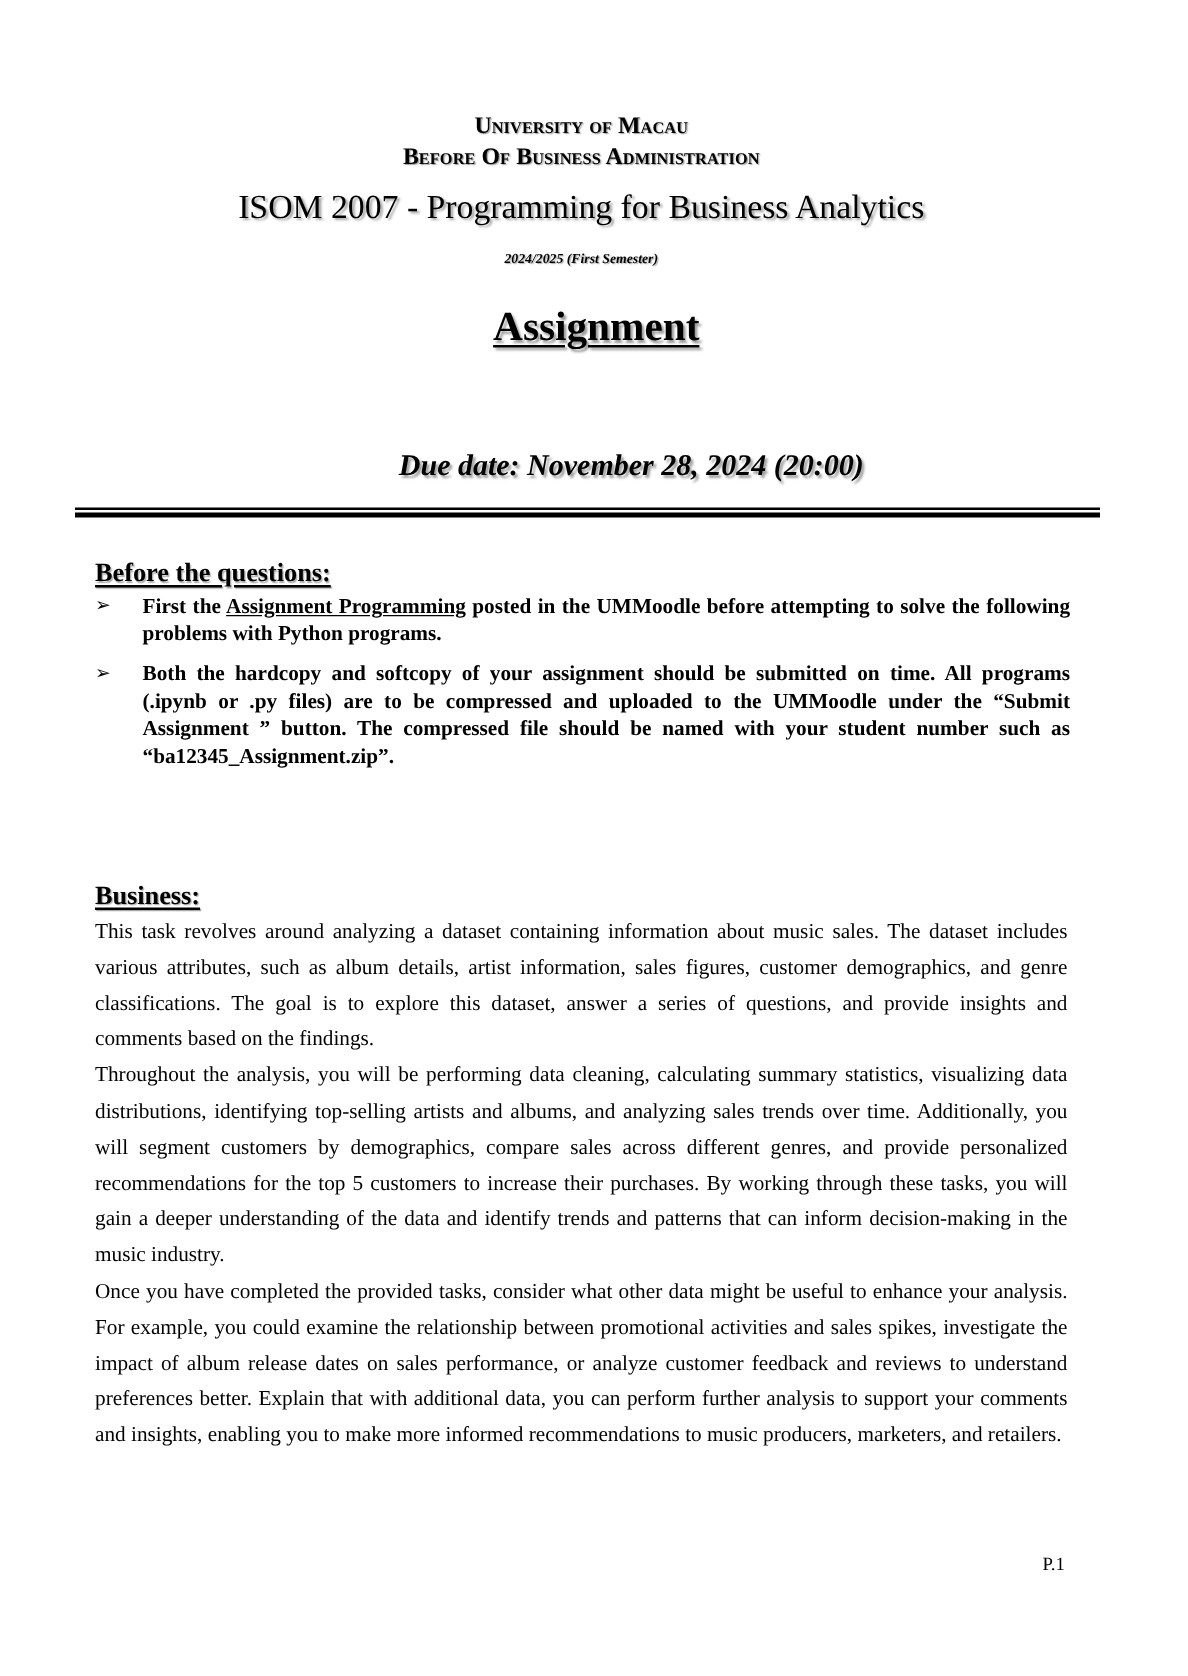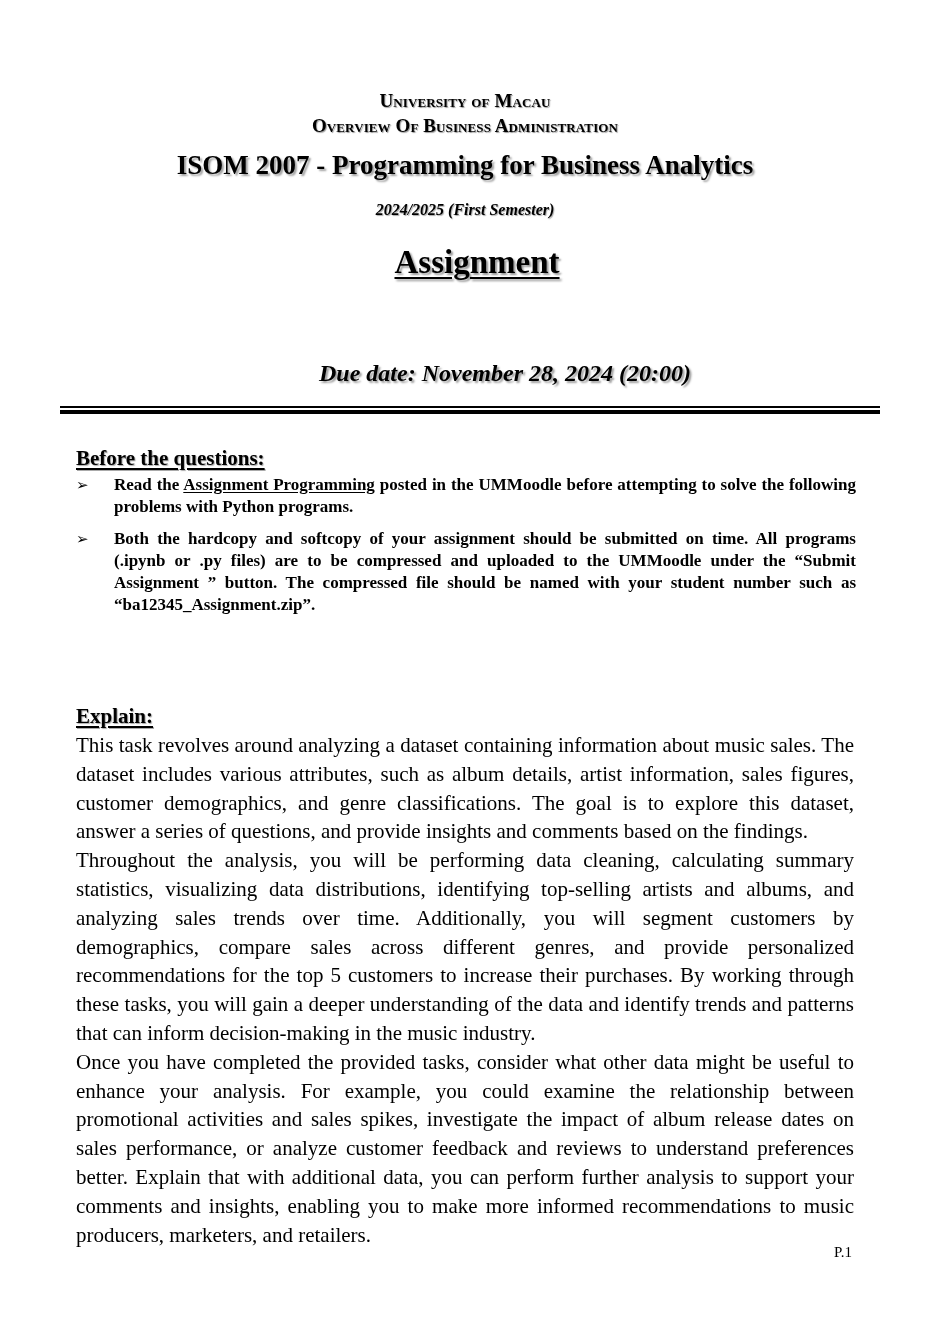--- a/index.html
+++ b/index.html
@@ -12,25 +12,25 @@
     .uni {
       position: absolute; left: 0; width: 930px; text-align: center;
       font-weight: bold; font-variant: small-caps; font-size: 19px;
       text-shadow: 1px 1px 1px #9a9a9a; letter-spacing: 0.1px;
     }
     .uni.l1 { top: 90px; }
     .uni.l2 { top: 115px; }
 
     .course {
       position: absolute; left: 0; width: 930px; top: 150px; text-align: center;
-      font-weight: bold; font-size: 27px; text-shadow: 2px 2px 2px #a0a0a0;
+      font-weight: normal; font-size: 27px; text-shadow: 2px 2px 2px #a0a0a0;
     }
     .semester {
       position: absolute; left: 0; width: 930px; top: 201px; text-align: center;
-      font-weight: bold; font-style: italic; font-size: 16px;
+      font-weight: bold; font-style: italic; font-size: 11px;
       text-shadow: 1px 1px 1px #aaa;
     }
     .assign {
       position: absolute; left: 12px; width: 930px; top: 244px; text-align: center;
       font-weight: bold; font-size: 33px; text-shadow: 2px 2px 2px #9a9a9a;
     }
     .assign span, .title span { text-decoration: underline; text-decoration-thickness: 2px; text-underline-offset: 4px; }
     .title {
       position: absolute; left: 0; width: 938px; top: 310px; text-align: center;
       font-weight: bold; font-size: 33px; text-shadow: 2px 2px 2px #9a9a9a;
@@ -64,59 +64,59 @@
     .bullet .arrow {
       position: absolute; left: 0; top: 0; font-size: 15px; font-weight: normal;
     }
     .bullet .btext { display: block; margin-left: 38px; text-align: justify; text-align-last: left; }
     .bullet .req { text-decoration: underline; text-underline-offset: 2px; }
     .b1 { top: 474px; }
     .b2 { top: 528px; }
 
     .overview {
       position: absolute; left: 76px; width: 778px; top: 731px;
-      font-size: 21px; line-height: 28.8px; text-align: justify;
+      font-size: 17px; line-height: 28.8px; text-align: justify;
     }
     .overview p { margin: 0; }
 
     .pagenum {
       position: absolute; left: 834px; top: 1244px; font-size: 15px; text-align: center;
     }
   </style>
 </head>
 <body>
 
 <div class="page">
 
   <div class="uni l1">University of Macau</div>
-  <div class="uni l2">Overview Of Business Administration</div>
+  <div class="uni l2">Before Of Business Administration</div>
   <div class="course">ISOM 2007 - Programming for Business Analytics</div>
   <div class="semester">2024/2025 (First Semester)</div>
 
   <div class="assign">
     <span>Assignment</span>
   </div>
   <div class="due">Due date: November 28, 2024 (20:00)</div>
 
   <div class="rule-thin"></div>
   <div class="rule-thick"></div>
 
   <div class="section-head head-before">Before the questions:</div>
 
   <div class="bullet b1">
     <span class="arrow">➢</span>
-    <span class="btext"><span>Read the </span><span class="req">Assignment Programming</span><span> posted in the UMMoodle before attempting to solve the following problems with Python programs.</span></span>
+    <span class="btext"><span>First the </span><span class="req">Assignment Programming</span><span> posted in the UMMoodle before attempting to solve the following problems with Python programs.</span></span>
   </div>
 
   <div class="bullet b2">
     <span class="arrow">➢</span>
     <span class="btext">Both the hardcopy and softcopy of your assignment should be submitted on time. All programs (.ipynb or .py files) are to be compressed and uploaded to the UMMoodle under the “Submit Assignment ” button. The compressed file should be named with your student number such as “ba12345_Assignment.zip”.</span>
   </div>
 
-  <div class="section-head head-overview">Explain:</div>
+  <div class="section-head head-overview">Business:</div>
 
   <div class="overview">
     <p>This task revolves around analyzing a dataset containing information about music sales. The dataset includes various attributes, such as album details, artist information, sales figures, customer demographics, and genre classifications. The goal is to explore this dataset, answer a series of questions, and provide insights and comments based on the findings.</p>
     <p>Throughout the analysis, you will be performing data cleaning, calculating summary statistics, visualizing data distributions, identifying top-selling artists and albums, and analyzing sales trends over time. Additionally, you will segment customers by demographics, compare sales across different genres, and provide personalized recommendations for the top 5 customers to increase their purchases. By working through these tasks, you will gain a deeper understanding of the data and identify trends and patterns that can inform decision-making in the music industry.</p>
     <p>Once you have completed the provided tasks, consider what other data might be useful to enhance your analysis. For example, you could examine the relationship between promotional activities and sales spikes, investigate the impact of album release dates on sales performance, or analyze customer feedback and reviews to understand preferences better. Explain that with additional data, you can perform further analysis to support your comments and insights, enabling you to make more informed recommendations to music producers, marketers, and retailers.</p>
   </div>
 
   <div class="pagenum">P.1</div>
 </div>
 

